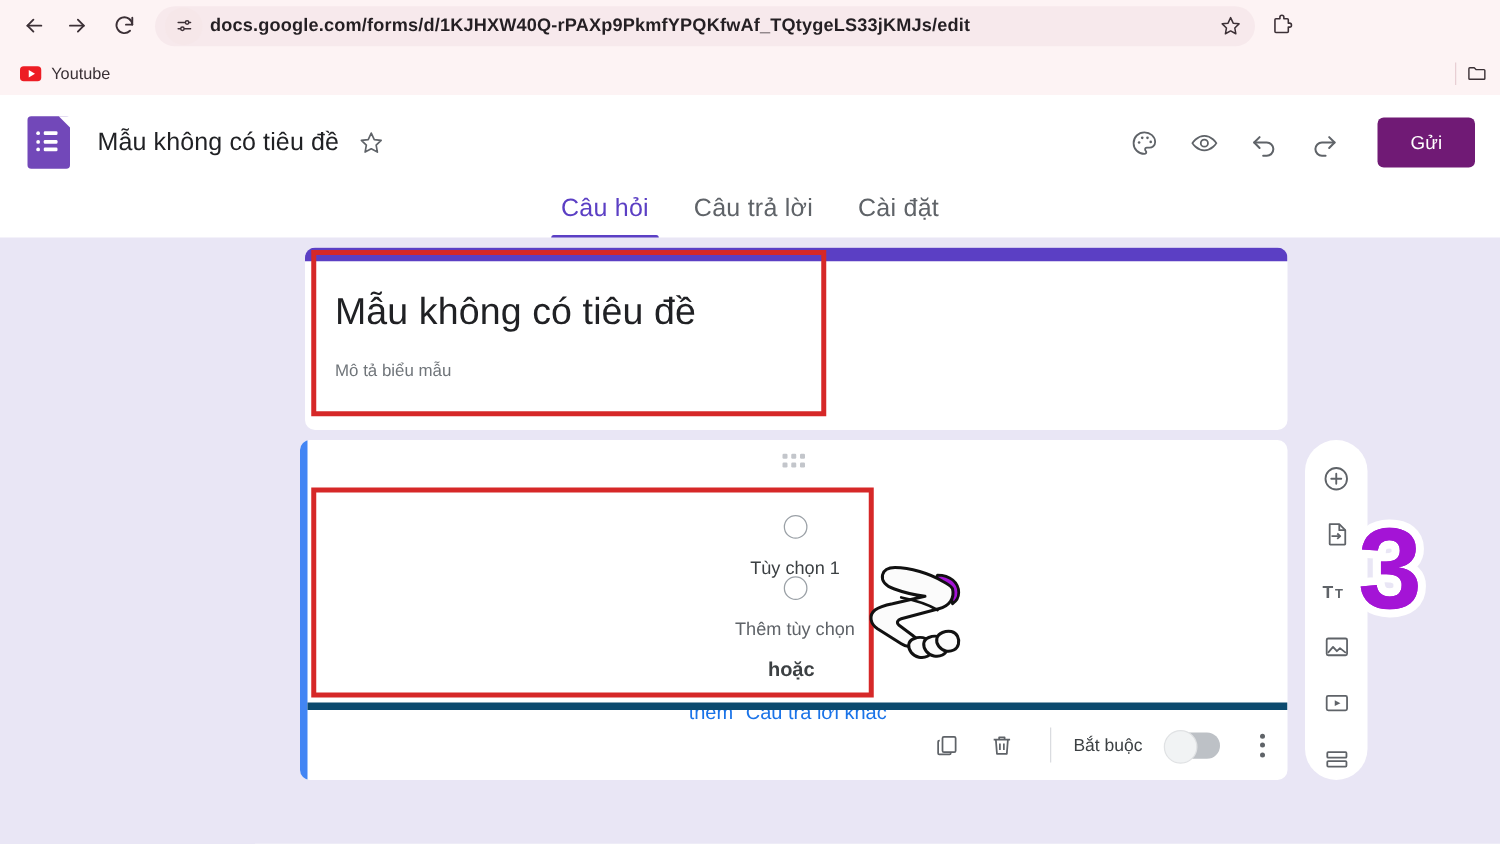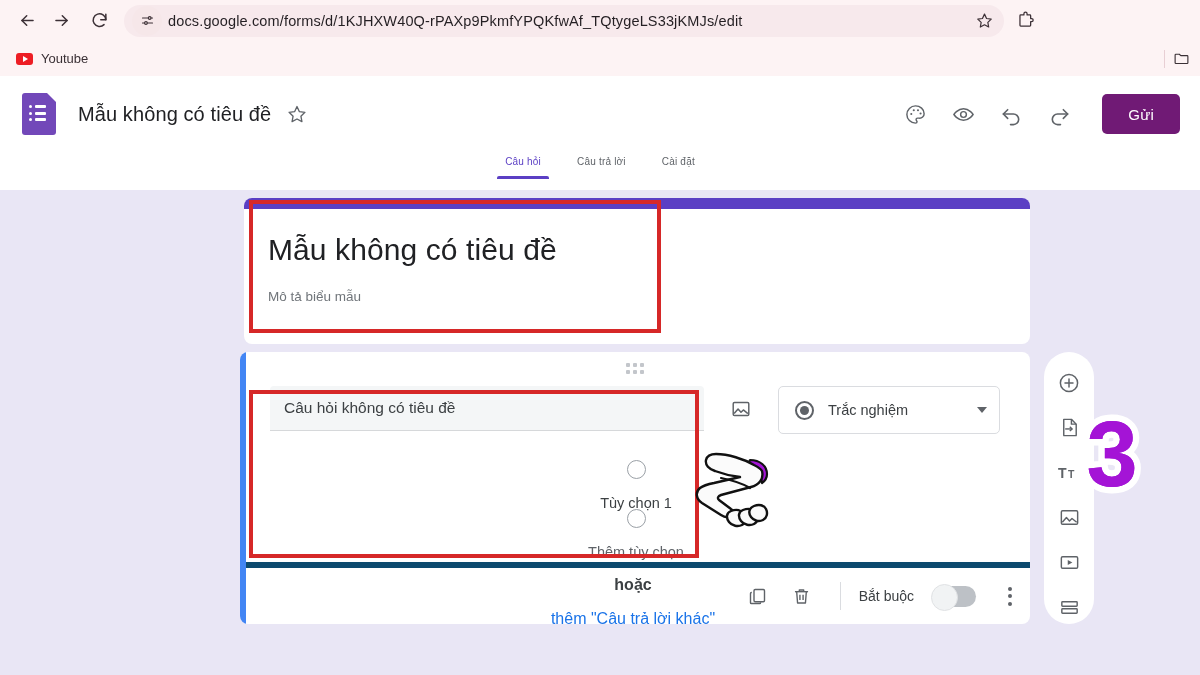--- a/index.html
+++ b/index.html
@@ -14,20 +14,21 @@
   .browser-chrome {
     position: absolute; top: 0; left: 0;
     width: 1200px; height: 76px;
     background: #fdf3f4;
   }
   .toolbar-row {
     position: absolute; top: 0; left: 0;
     width: 1052px; height: 41px;
     display: flex; align-items: center;
     padding: 0 10px;
+    font-weight: bold;
   }
   .nav-btn {
     width: 34px; height: 34px;
     display: flex; align-items: center; justify-content: center;
     border-radius: 50%;
     color: #3c3036;
     flex: none;
   }
   .nav-btn svg { display: block; }
   .site-icon {
@@ -156,21 +157,21 @@
 
   
   .tabs-bar {
     position: absolute; top: 152px; left: 0;
     width: 1200px; height: 38px;
     background: #fff;
     display: flex; align-items: flex-start; justify-content: center;
     gap: 8px;
   }
   .tab {
-    font-size: 10px;
+    font-size: 20px;
     color: #5f6368;
     padding: 4px 14px 12px 14px;
     position: relative;
     letter-spacing: 0.2px;
   }
   .tab.active { color: #5b3fc4; font-weight: 500; }
   .tab.active::after {
     content: ""; position: absolute;
     left: 6px; right: 6px; bottom: 0;
     height: 3px; background: #5b3fc4; border-radius: 2px 2px 0 0;
@@ -492,36 +493,20 @@
           <i></i>
           <i></i>
           <i></i>
           <i></i>
           <i></i>
           <i></i>
         </div>
     </div>
 
     <div class="qc-body">
-      <div class="q-row">
-        <div class="q-title-field">
-          <span class="q-title-text">Câu hỏi không có tiêu đề</span>
-        </div>
-        <div class="q-image-btn">
-          <svg width="22" height="22" viewBox="0 0 24 24" fill="none" stroke="currentColor" stroke-width="1.6" stroke-linejoin="round">
-              <rect x="3.5" y="5" width="17" height="14" rx="1.4"></rect>
-              <path d="M4.5 17l4.3-5 3.2 3.6 2.6-2.6 4.9 4"></path>
-            </svg>
-        </div>
-        <div class="q-type-select">
-          <span class="radio-glyph"></span>
-          <span class="q-type-label">Trắc nghiệm</span>
-          <span class="chevron"></span>
-        </div>
-      </div>
 
       <div class="options">
         <div class="option-row">
           <span class="opt-circle"></span>
           <span class="opt-label">Tùy chọn 1</span>
         </div>
         <div class="option-row">
           <span class="opt-circle"></span>
           <span class="opt-label muted">Thêm tùy chọn</span>
           <span class="opt-bold" style="margin-left:-6px;">hoặc</span>

